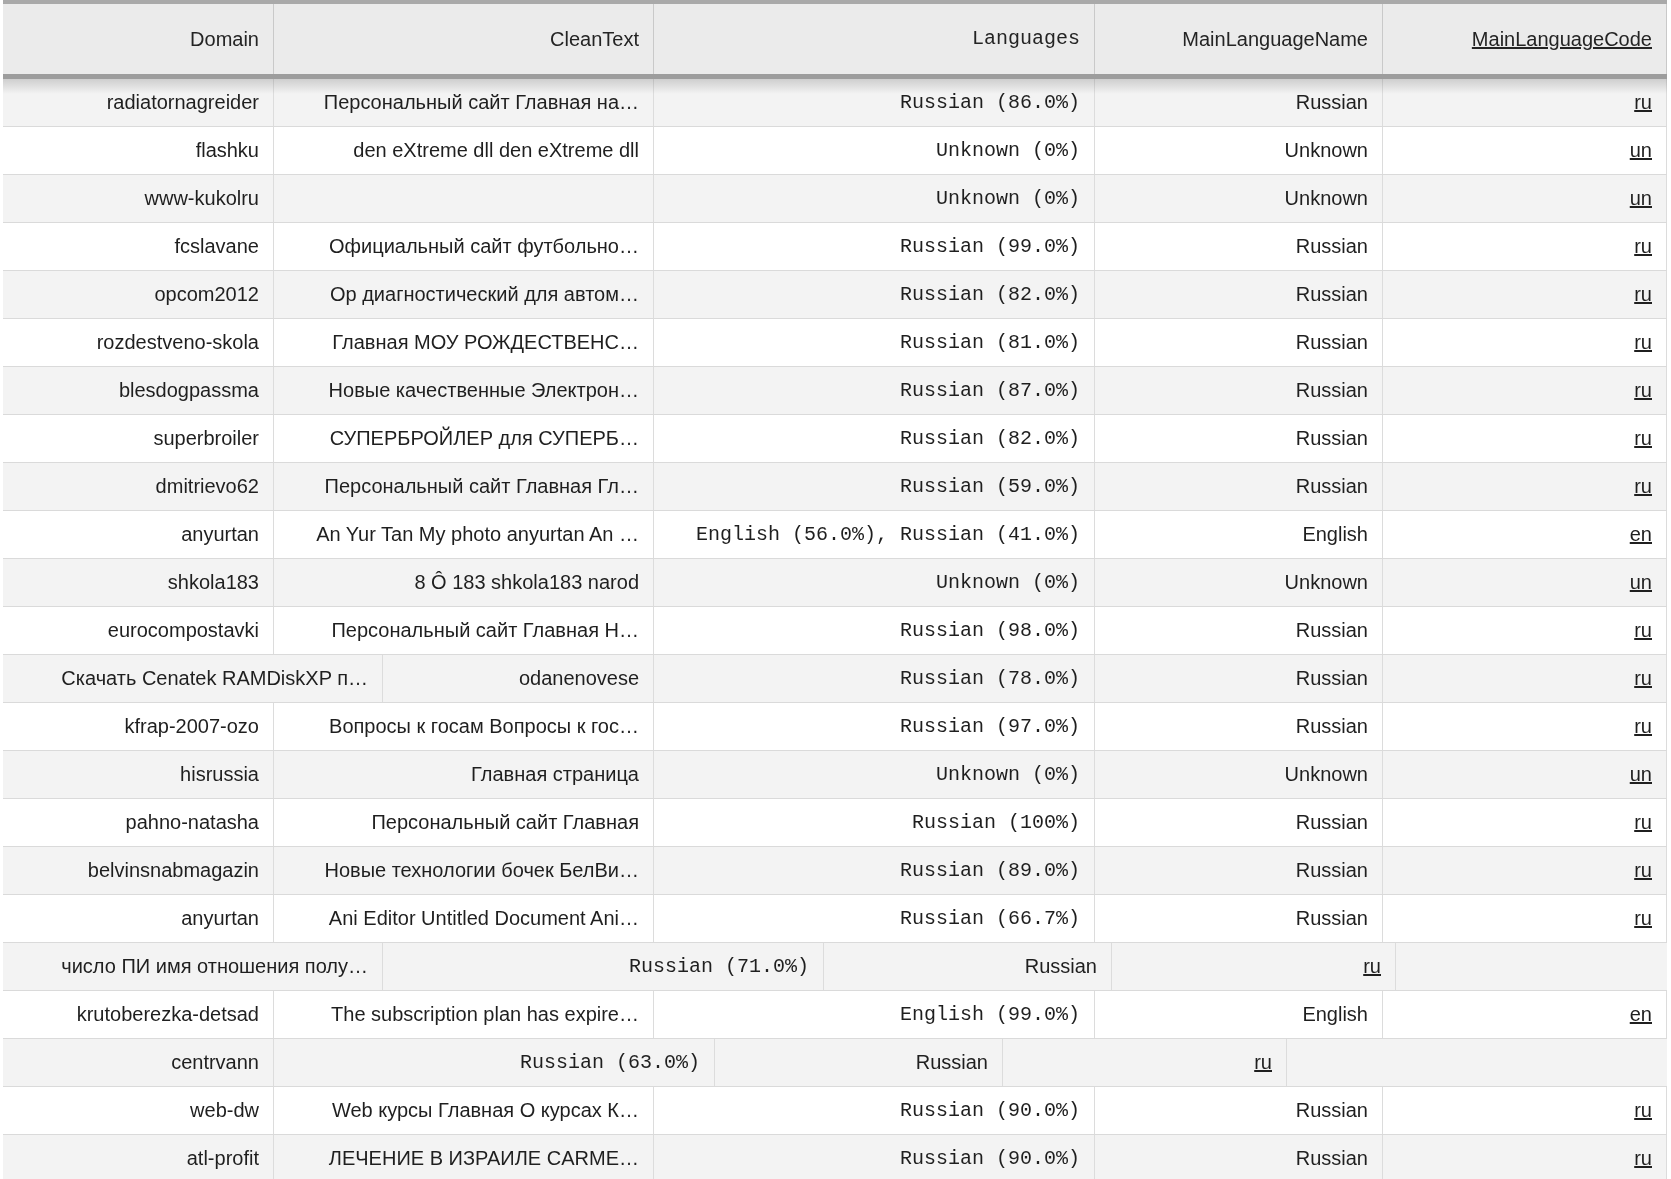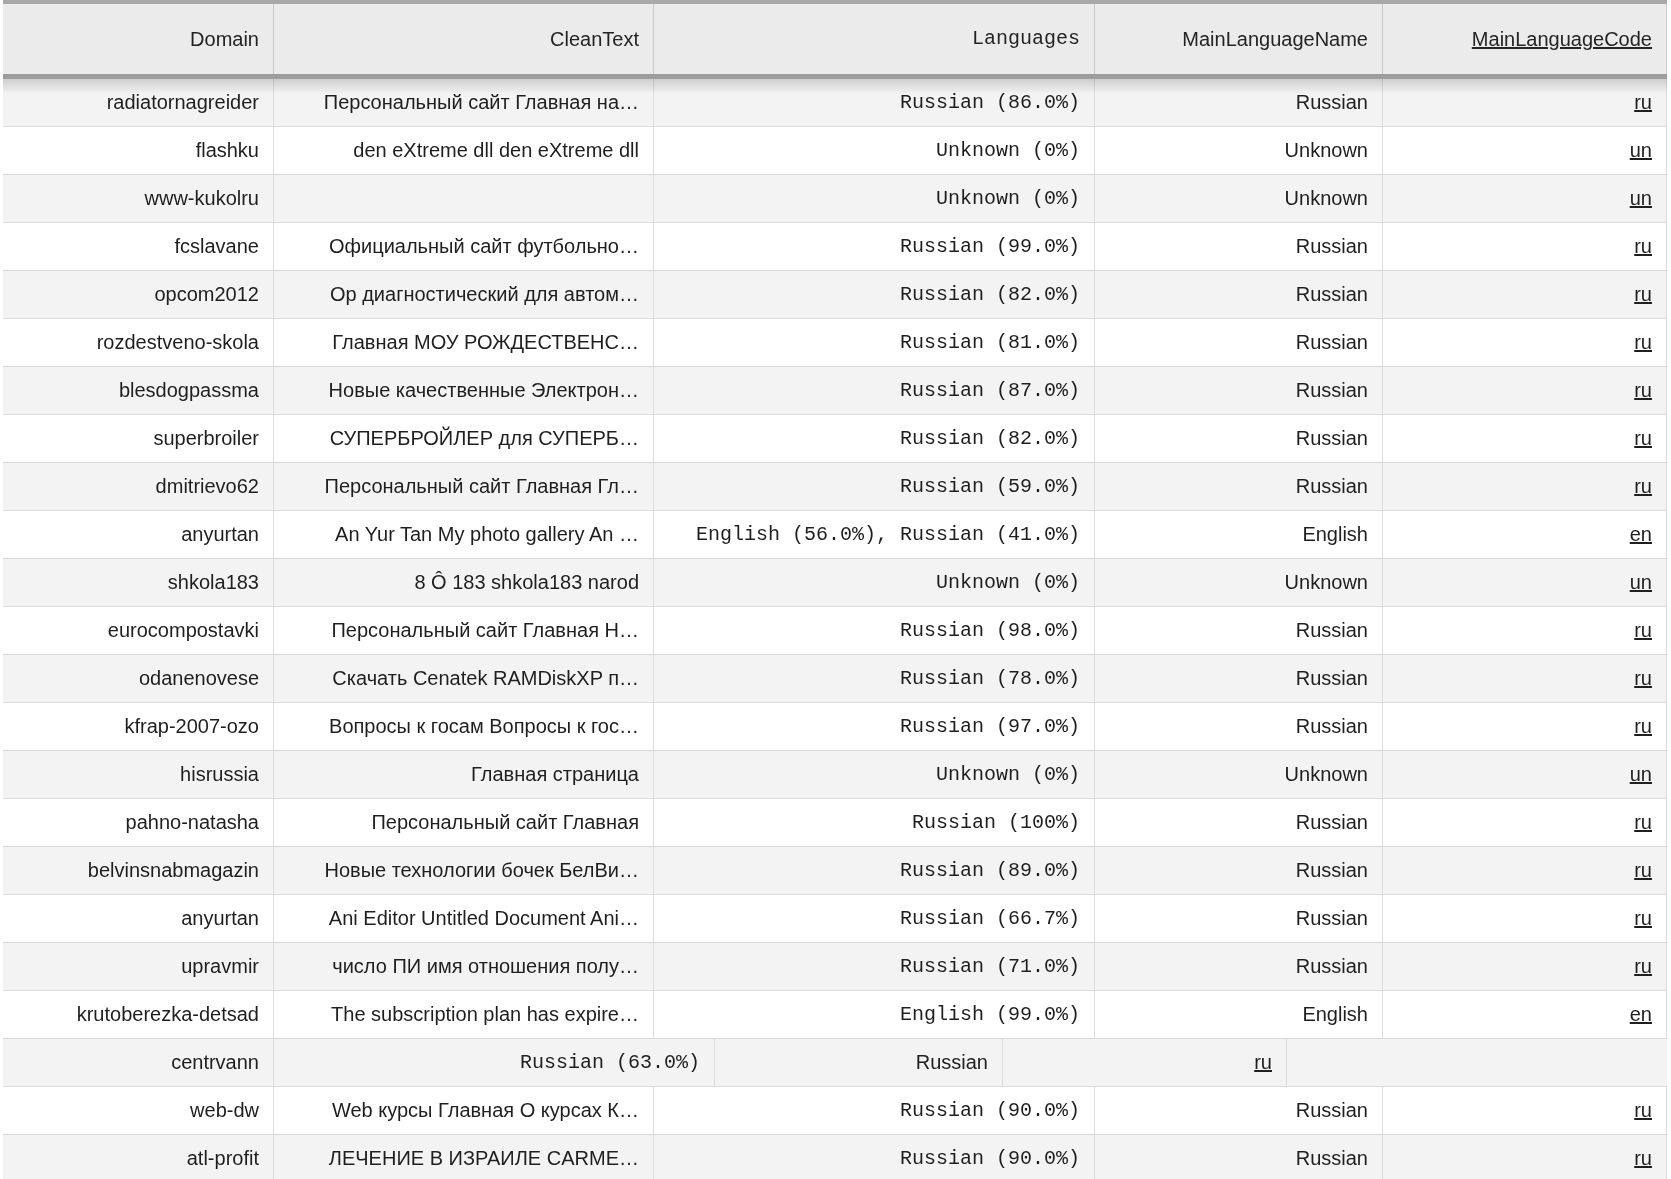--- a/index.html
+++ b/index.html
@@ -127,21 +127,21 @@
     <div class="row">
       <div class="cell c0">dmitrievo62</div>
       <div class="cell c1">Персональный сайт Главная Гл…</div>
       <div class="cell c2">Russian (59.0%)</div>
       <div class="cell c3">Russian</div>
       <div class="cell c4">ru</div>
     </div>
 
     <div class="row">
       <div class="cell c0">anyurtan</div>
-      <div class="cell c1">An Yur Tan My photo gallery An …</div>
+      <div class="cell c1">An Yur Tan My photo anyurtan An …</div>
       <div class="cell c2">English (56.0%), Russian (41.0%)</div>
       <div class="cell c3">English</div>
       <div class="cell c4">en</div>
     </div>
 
     <div class="row">
       <div class="cell c0">shkola183</div>
       <div class="cell c1">8 Ô 183 shkola183 narod</div>
       <div class="cell c2">Unknown (0%)</div>
       <div class="cell c3">Unknown</div>
@@ -150,22 +150,22 @@
 
     <div class="row">
       <div class="cell c0">eurocompostavki</div>
       <div class="cell c1">Персональный сайт Главная Н…</div>
       <div class="cell c2">Russian (98.0%)</div>
       <div class="cell c3">Russian</div>
       <div class="cell c4">ru</div>
     </div>
 
     <div class="row">
+      <div class="cell c1">Скачать Cenatek RAMDiskXP п…</div>
       <div class="cell c0">odanenovese</div>
-      <div class="cell c1">Скачать Cenatek RAMDiskXP п…</div>
       <div class="cell c2">Russian (78.0%)</div>
       <div class="cell c3">Russian</div>
       <div class="cell c4">ru</div>
     </div>
 
     <div class="row">
       <div class="cell c0">kfrap-2007-ozo</div>
       <div class="cell c1">Вопросы к госам Вопросы к гос…</div>
       <div class="cell c2">Russian (97.0%)</div>
       <div class="cell c3">Russian</div>
@@ -198,21 +198,20 @@
 
     <div class="row">
       <div class="cell c0">anyurtan</div>
       <div class="cell c1">Ani Editor Untitled Document Ani…</div>
       <div class="cell c2">Russian (66.7%)</div>
       <div class="cell c3">Russian</div>
       <div class="cell c4">ru</div>
     </div>
 
     <div class="row">
-      <div class="cell c0">upravmir</div>
       <div class="cell c1">число ПИ имя отношения полу…</div>
       <div class="cell c2">Russian (71.0%)</div>
       <div class="cell c3">Russian</div>
       <div class="cell c4">ru</div>
     </div>
 
     <div class="row">
       <div class="cell c0">krutoberezka-detsad</div>
       <div class="cell c1">The subscription plan has expire…</div>
       <div class="cell c2">English (99.0%)</div>

